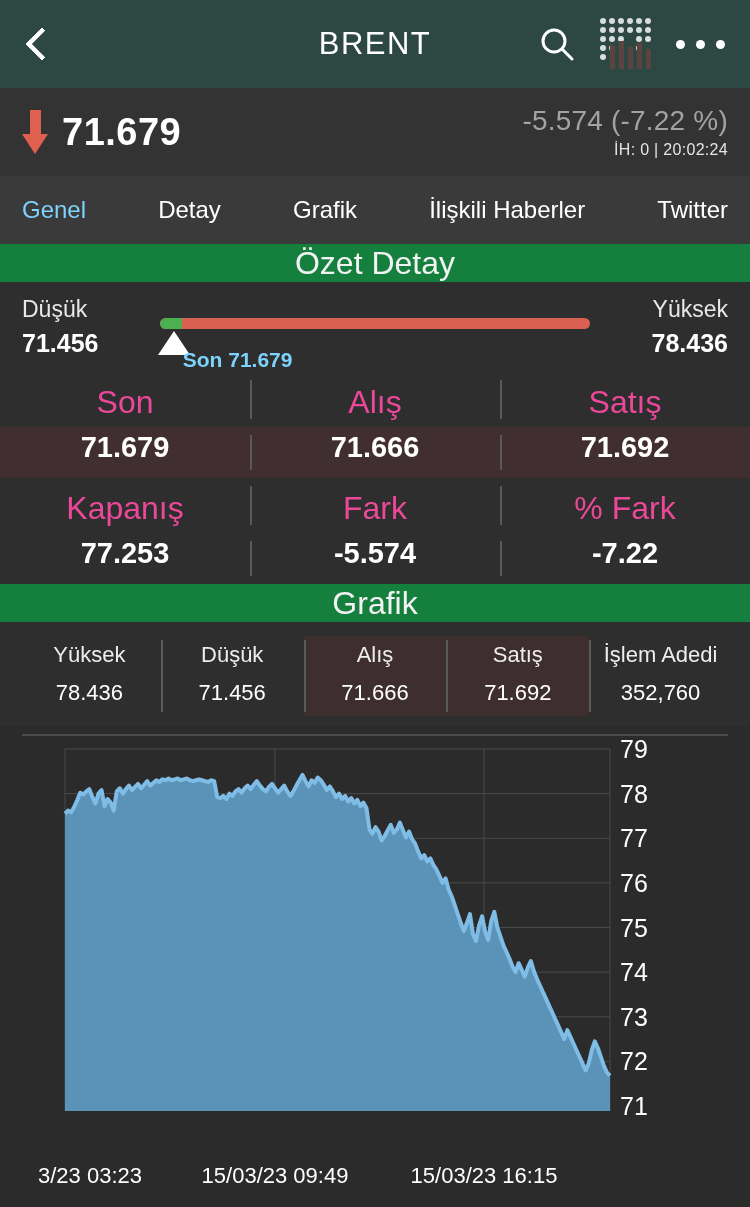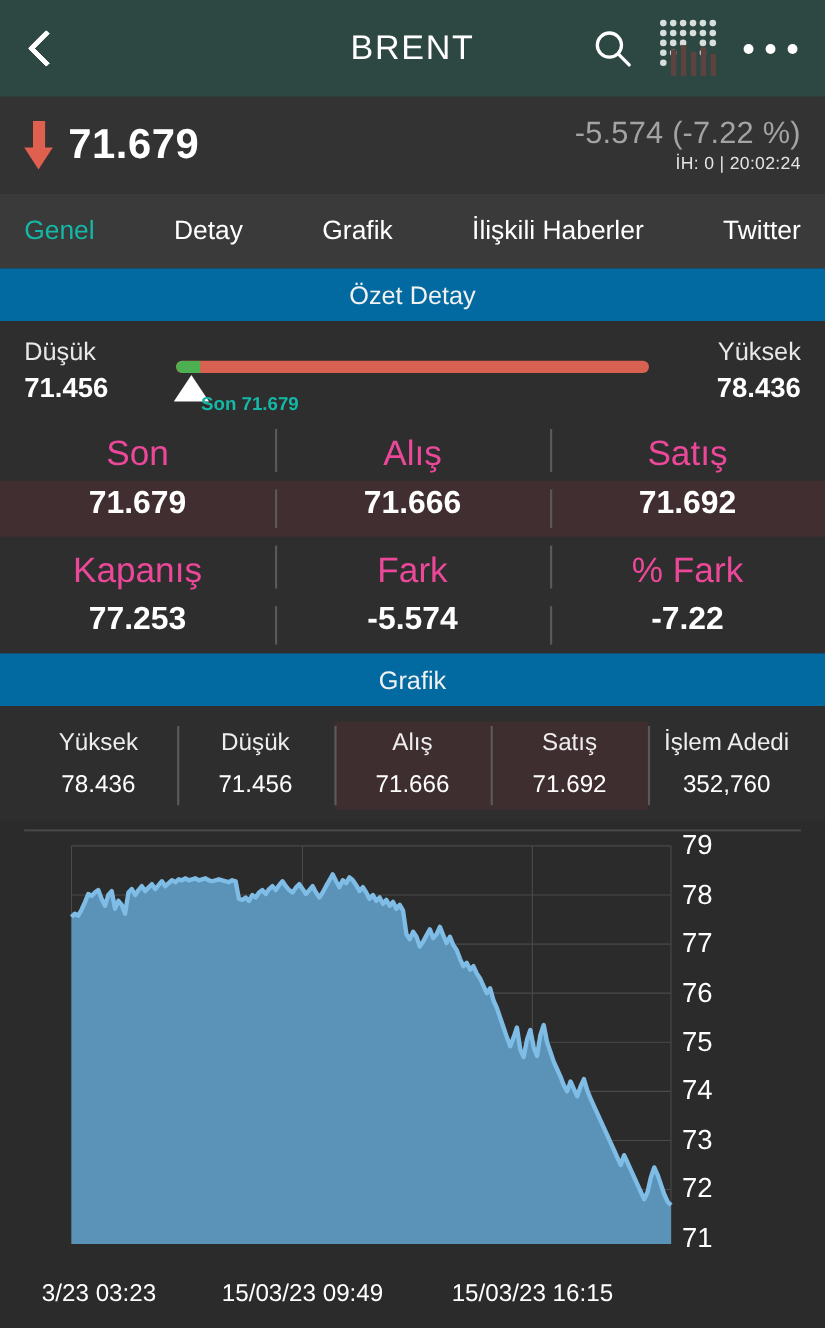--- a/index.html
+++ b/index.html
@@ -45,40 +45,40 @@
   .chg-block { margin-left:auto; text-align:right; }
   .chg-main { font-size:28px; color:#a3a3a3; font-weight:400; letter-spacing:0.2px; }
   .chg-sub  { font-size:16px; color:#e4e4e4; margin-top:4px; letter-spacing:0.3px; }
 
   
   .tabs {
     height:68px; background:#3a3a3a; display:flex; align-items:center;
     padding:0 22px; justify-content:space-between;
   }
   .tab { font-size:24px; color:#ffffff; white-space:nowrap; }
-  .tab.active { color:#14b8a6; }
+  .tab.active { color:#7dd3fc; }
 
   
   .sec-head {
-    height:48px; background:#0369a1; display:flex; align-items:center; justify-content:center;
-    font-size:23px; color:#f2f2f2;
+    height:38px; background:#15803d; display:flex; align-items:center; justify-content:center;
+    font-size:32px; color:#f2f2f2;
   }
 
   
   .range-wrap { background:#2e2e2e; padding:14px 22px 8px; position:relative; height:90px; }
   .range-top { display:flex; justify-content:space-between; font-size:23px; color:#e8e8e8; }
   .range-bot { display:flex; justify-content:space-between; font-size:25px; color:#ffffff; font-weight:700; margin-top:6px; }
   .range-bar-area { position:absolute; left:160px; right:160px; top:36px; height:12px; }
   .range-bar { position:relative; width:100%; height:11px; border-radius:6px; background:#d96152; overflow:hidden; }
   .range-bar .green { position:absolute; left:0; top:0; height:100%; width:5%; background:#4caf50; border-radius:6px 0 0 6px; }
   .range-marker { position:absolute; left:2.5%; top:13px; }
   .range-marker .tri { width:0; height:0; border-left:16px solid transparent; border-right:16px solid transparent;
       border-bottom:24px solid #ffffff; transform:translateX(-16px); }
   .range-marker .lbl { position:absolute; left:9px; top:17px; white-space:nowrap;
-      font-size:17px; color:#14b8a6; font-weight:700; }
+      font-size:21px; color:#7dd3fc; font-weight:700; }
 
   
   .grid3 { background:#2e2e2e; }
   .grow { display:flex; }
   .gcell { flex:1; text-align:center; position:relative; }
   .gcell + .gcell::before {
     content:""; position:absolute; left:0; top:8px; bottom:8px; width:2px; background:#595959;
   }
   .glabel { font-size:32px; color:#ec4899; padding:12px 0 6px; }
   .gvalue { font-size:29px; color:#ffffff; font-weight:700; padding:4px 0 14px; }

